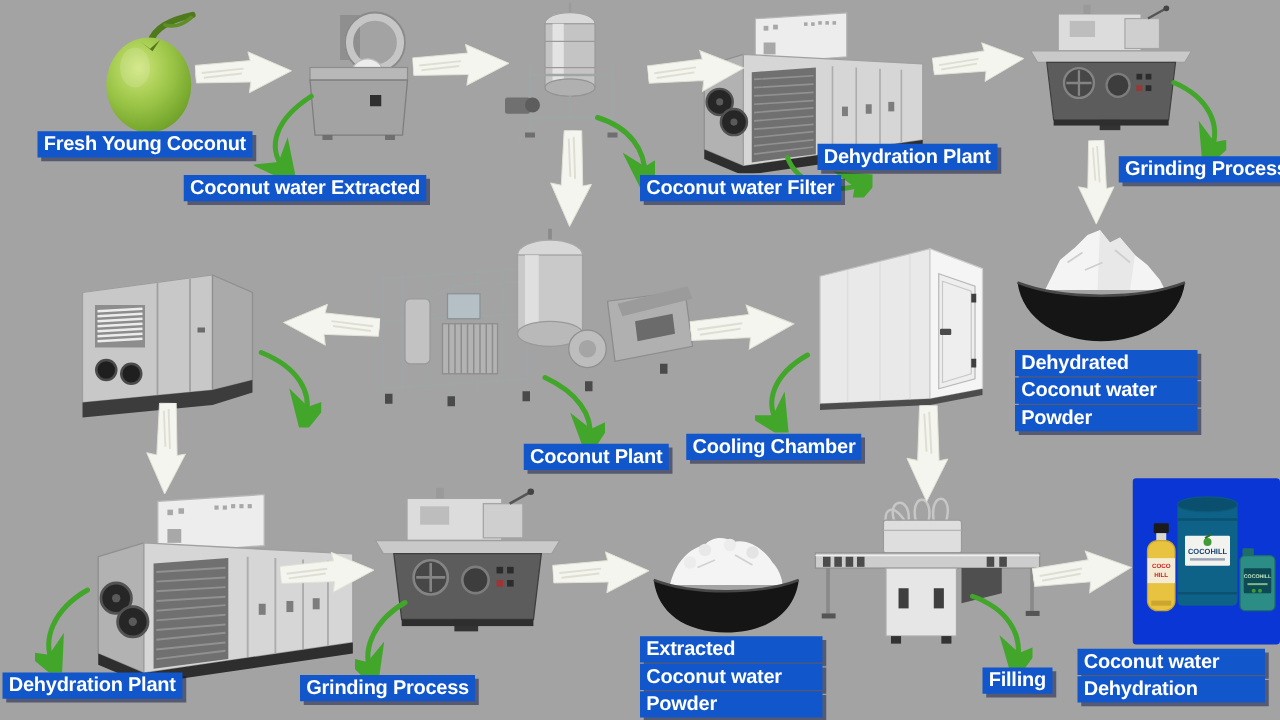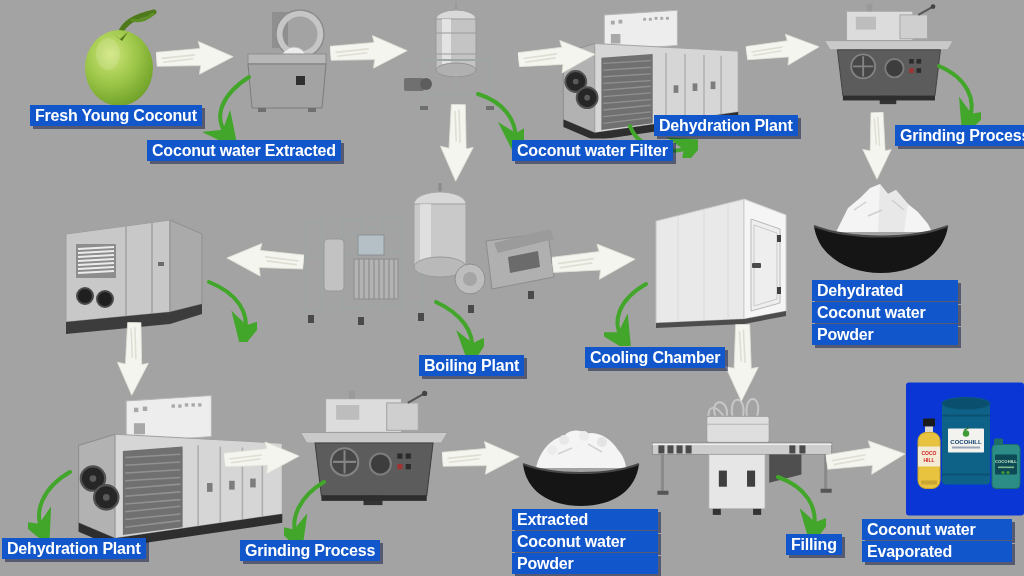--- a/index.html
+++ b/index.html
@@ -403,38 +403,38 @@
     </svg>
   <svg class="garrow" viewBox="0 0 52 64" style="left:774px;top:473px;width:52px;height:64px;">
       <path d="M4,4 C32,14 44,34 40,56" fill="none" stroke="#42a62a" stroke-width="4" stroke-linecap="round" marker-end="url(#gh)"></path>
     </svg>
 
   <div class="lbl" style="left:30px;top:105px;">Fresh Young Coconut</div>
   <div class="lbl" style="left:147px;top:140px;">Coconut water Extracted</div>
   <div class="lbl" style="left:476px;top:140px;margin-left:36px;">Coconut water Filter</div>
   <div class="lbl" style="left:654px;top:115px;">Dehydration Plant</div>
   <div class="lbl" style="left:895px;top:125px;">Grinding Process</div>
-  <div class="lbl" style="left:419px;top:355px;">Boiling Plant</div>
-  <div class="lbl" style="left:585px;top:347px;">Cooling Chamber</div>
+  <div class="lbl" style="left:419px;top:355px;">Coconut Plant</div>
+  <div class="lbl" style="left:549px;top:347px;">Cooling Chamber</div>
 
   <div class="stack" style="left:812px;top:280px;width:146px;">
     <span class="lbl-line">Dehydrated</span>
     <span class="lbl-line">Coconut water</span>
     <span class="lbl-line">Powder</span>
   </div>
 
   <div class="lbl" style="left:2px;top:538px;">Dehydration Plant</div>
   <div class="lbl" style="left:240px;top:540px;">Grinding Process</div>
 
   <div class="stack" style="left:512px;top:509px;width:146px;">
     <span class="lbl-line">Extracted</span>
     <span class="lbl-line">Coconut water</span>
     <span class="lbl-line">Powder</span>
   </div>
 
   <div class="lbl" style="left:786px;top:534px;">Filling</div>
 
   <div class="stack" style="left:862px;top:519px;width:150px;">
     <span class="lbl-line">Coconut water</span>
-    <span class="lbl-line">Evaporated</span>
+    <span class="lbl-line">Dehydration</span>
   </div>
 
 </div>
 
 </body></html>

